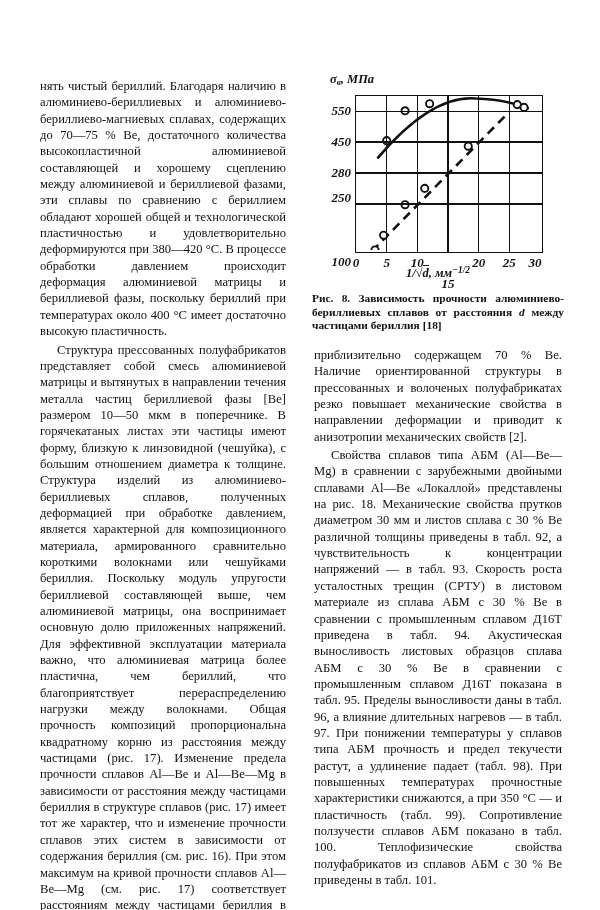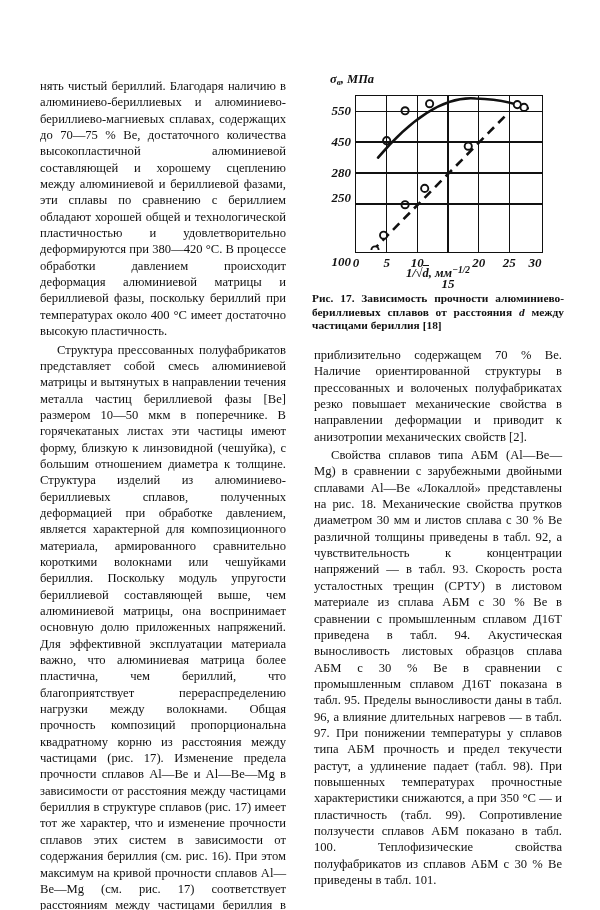--- a/index.html
+++ b/index.html
@@ -157,21 +157,21 @@
           <div class="ytick" style="top: 15.4px;">550</div>
         </div>
 
       <div class="xlabel">
         <span>1/</span><span class="radic">√</span><span style="border-top:1.2px solid #111; padding-top:0px;">d</span><span>, мм</span><span class="sup">−1/2</span>
       </div>
 
     </div>
 
     <div class="caption">
-      <span>Рис. 17.</span>
+      <span>Рис. 8.</span>
       <span>Зависимость прочности алюминиево-бериллиевых сплавов от расстояния</span>
       <span class="it">d</span>
       <span>между частицами бериллия</span>
       <span>[18]</span>
     </div>
 
   </div>
 
   <div class="col col-left">
     <p class="noind">нять чистый бериллий. Благодаря наличию в алюминиево-бериллиевых и алюминиево-бериллиево-магниевых сплавах, содержащих до 70—75 % Be, достаточного количества высокопластичной алюминиевой составляющей и хорошему сцеплению между алюминиевой и бериллиевой фазами, эти сплавы по сравнению с бериллием обладают хорошей общей и технологической пластичностью и удовлетворительно деформируются при 380—420 °C. В процессе обработки давлением происходит деформация алюминиевой матрицы и бериллиевой фазы, поскольку бериллий при температурах около 400 °C имеет достаточно высокую пластичность.</p>

